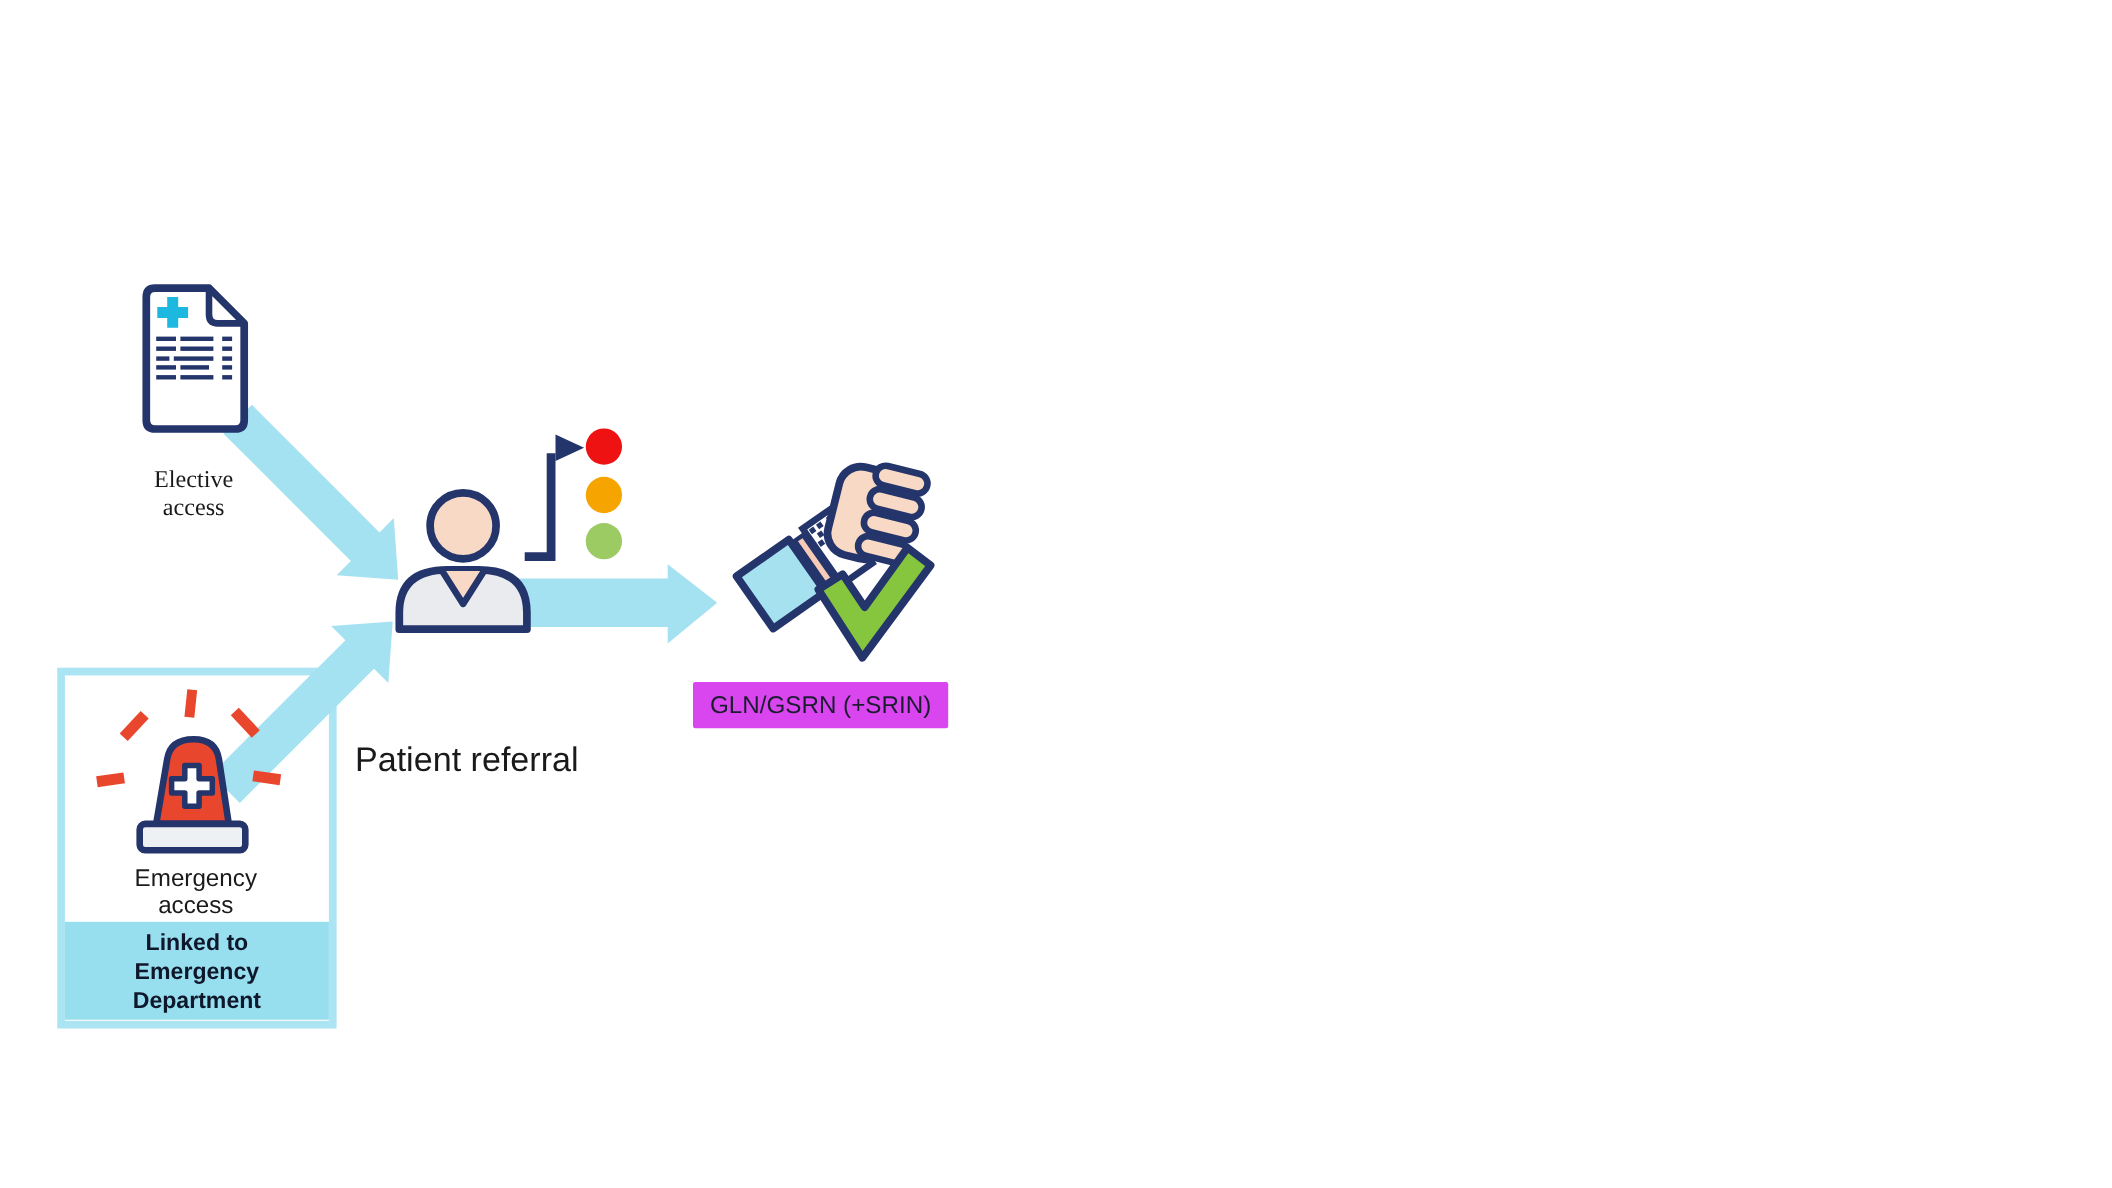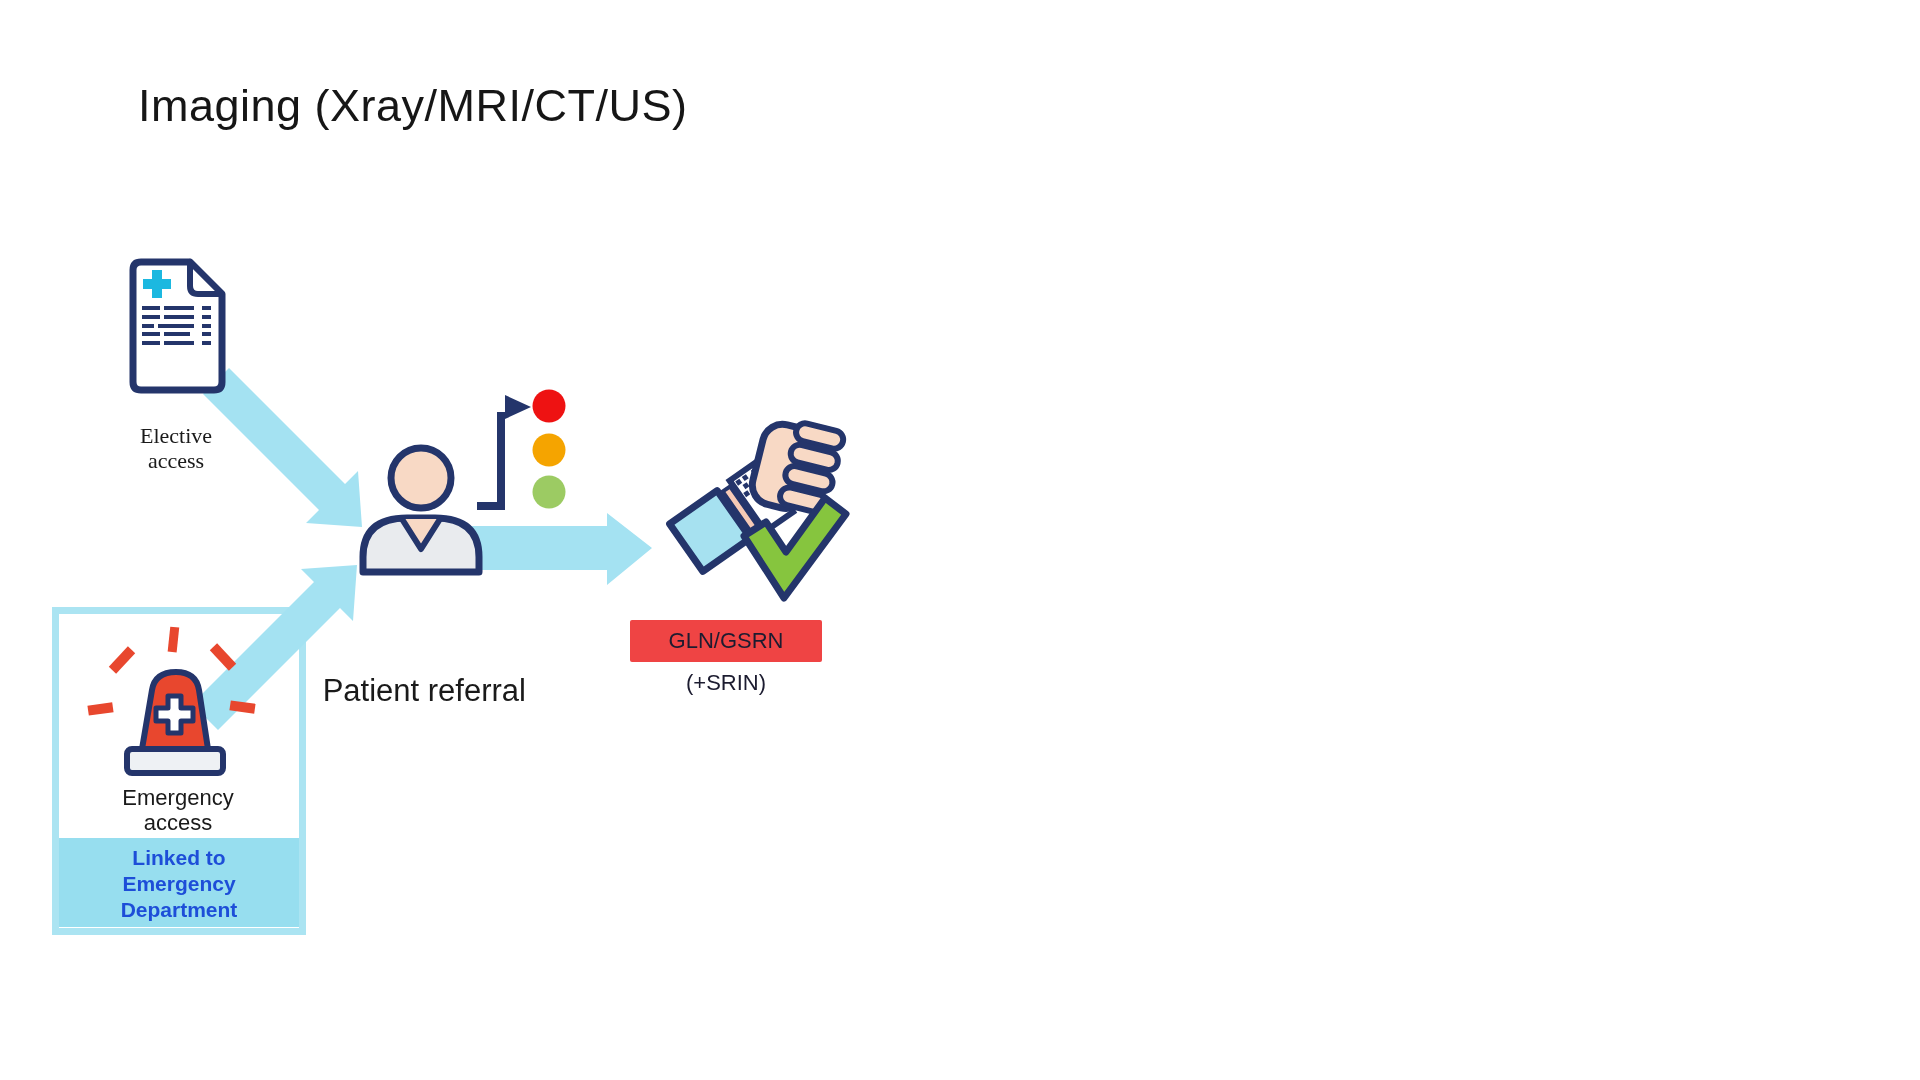--- a/index.html
+++ b/index.html
@@ -12,24 +12,24 @@
     left:138px;top:80px;font-size:45px;letter-spacing:.5px;color:#161616;
   }
   .label{
     text-align:center;white-space:pre-line;font-size:22px;line-height:1.12;color:#1a1a1a;
   }
   .elective-label{left:86px;top:424px;width:180px;font-family:Liberation Serif, serif;}
   .referral-label{left:316px;top:630px;width:210px;white-space:nowrap;font-size:31px;text-align:right;margin-top:44px;}
   .emergency-label{left:88px;top:786px;width:180px;}
   .banner-text{
     left:59px;top:845px;width:240px;text-align:center;white-space:pre-line;
-    font-size:21px;font-weight:bold;line-height:1.24;color:#1d4ed8;
+    font-size:21px;font-weight:bold;line-height:1.24;color:#0f172a;
   }
   .gln-badge{
-    left:630px;top:620px;width:192px;height:42px;background:#ef4444;
+    left:630px;top:620px;width:232px;height:42px;background:#d946ef;
     text-align:center;line-height:42px;font-size:22px;color:#1c1c30;border-radius:2px;
   }
   .id-note{left:610px;top:688px;width:276px;font-size:22px;line-height:1.08;}
   svg{position:absolute;left:0;top:0;}
 </style>
 </head>
 <body>
 
 <div class="slide">
 
@@ -114,21 +114,20 @@
         <rect x="-42" y="-40" width="54" height="82" rx="20" fill="#f8d9c5" stroke="#24356b" stroke-width="7"></rect>
         <rect x="-12" y="-46" width="48" height="18" rx="9" fill="#f8d9c5" stroke="#24356b" stroke-width="6"></rect>
         <rect x="-12" y="-24" width="48" height="18" rx="9" fill="#f8d9c5" stroke="#24356b" stroke-width="6"></rect>
         <rect x="-12" y="-2" width="48" height="18" rx="9" fill="#f8d9c5" stroke="#24356b" stroke-width="6"></rect>
         <rect x="-12" y="20" width="48" height="18" rx="9" fill="#f8d9c5" stroke="#24356b" stroke-width="6"></rect>
       </g>
       <polygon points="744,536 784,598 846,514 825,498 786,552 766,522" fill="#86c53e" stroke="#24356b" stroke-width="7" stroke-linejoin="round"></polygon>
     </g>
   </svg>
 
-  <div class="abs title">Imaging (Xray/MRI/CT/US)</div>
 
   <div class="abs label elective-label">Elective
 access</div>
 
   <div class="abs label referral-label">Patient referral</div>
 
   <div class="abs label emergency-label">Emergency
 access</div>
 
   <div class="abs banner-text">Linked to

